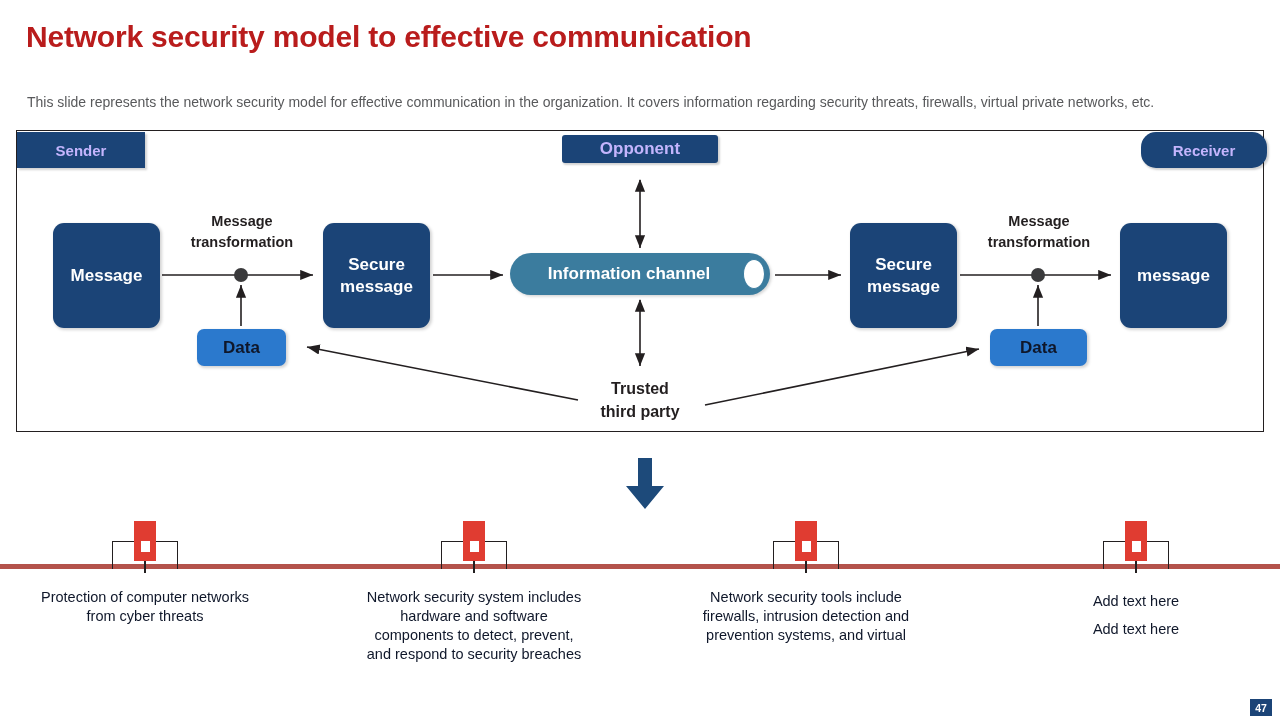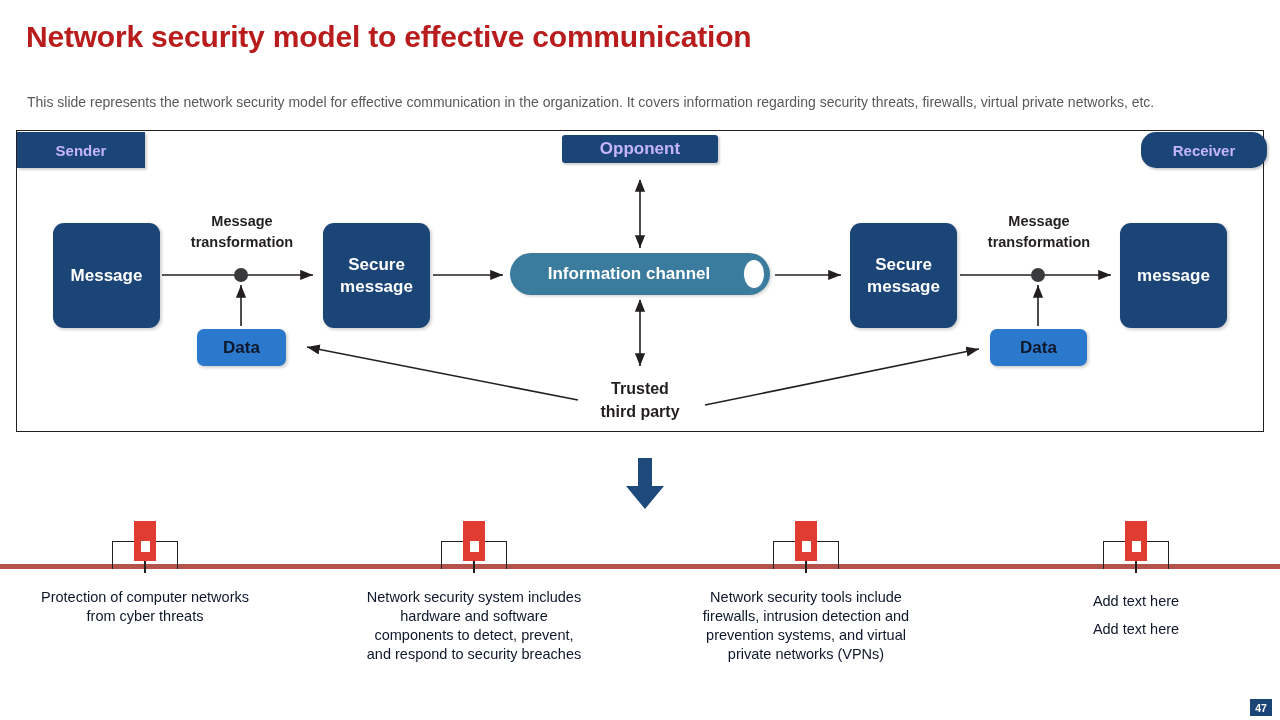--- a/index.html
+++ b/index.html
@@ -369,21 +369,20 @@
   <div class="caption" style="left:345px; top:588px; width:258px;">
     <span class="caption-line">Network security system includes</span>
     <span class="caption-line">hardware and software</span>
     <span class="caption-line">components to detect, prevent,</span>
     <span class="caption-line">and respond to security breaches</span>
   </div>
   <div class="caption" style="left:677px; top:588px; width:258px;">
     <span class="caption-line">Network security tools include</span>
     <span class="caption-line">firewalls, intrusion detection and</span>
     <span class="caption-line">prevention systems, and virtual</span>
-    <span class="caption-line">private networks (VPNs)</span>
   </div>
   <div class="caption" style="left:1007px; top:588px; width:258px; line-height:1.9;">
     <span class="caption-line">Add text here</span>
     <span class="caption-line">Add text here</span>
   </div>
 
   <div class="page-number">47</div>
 
 </div>
 

